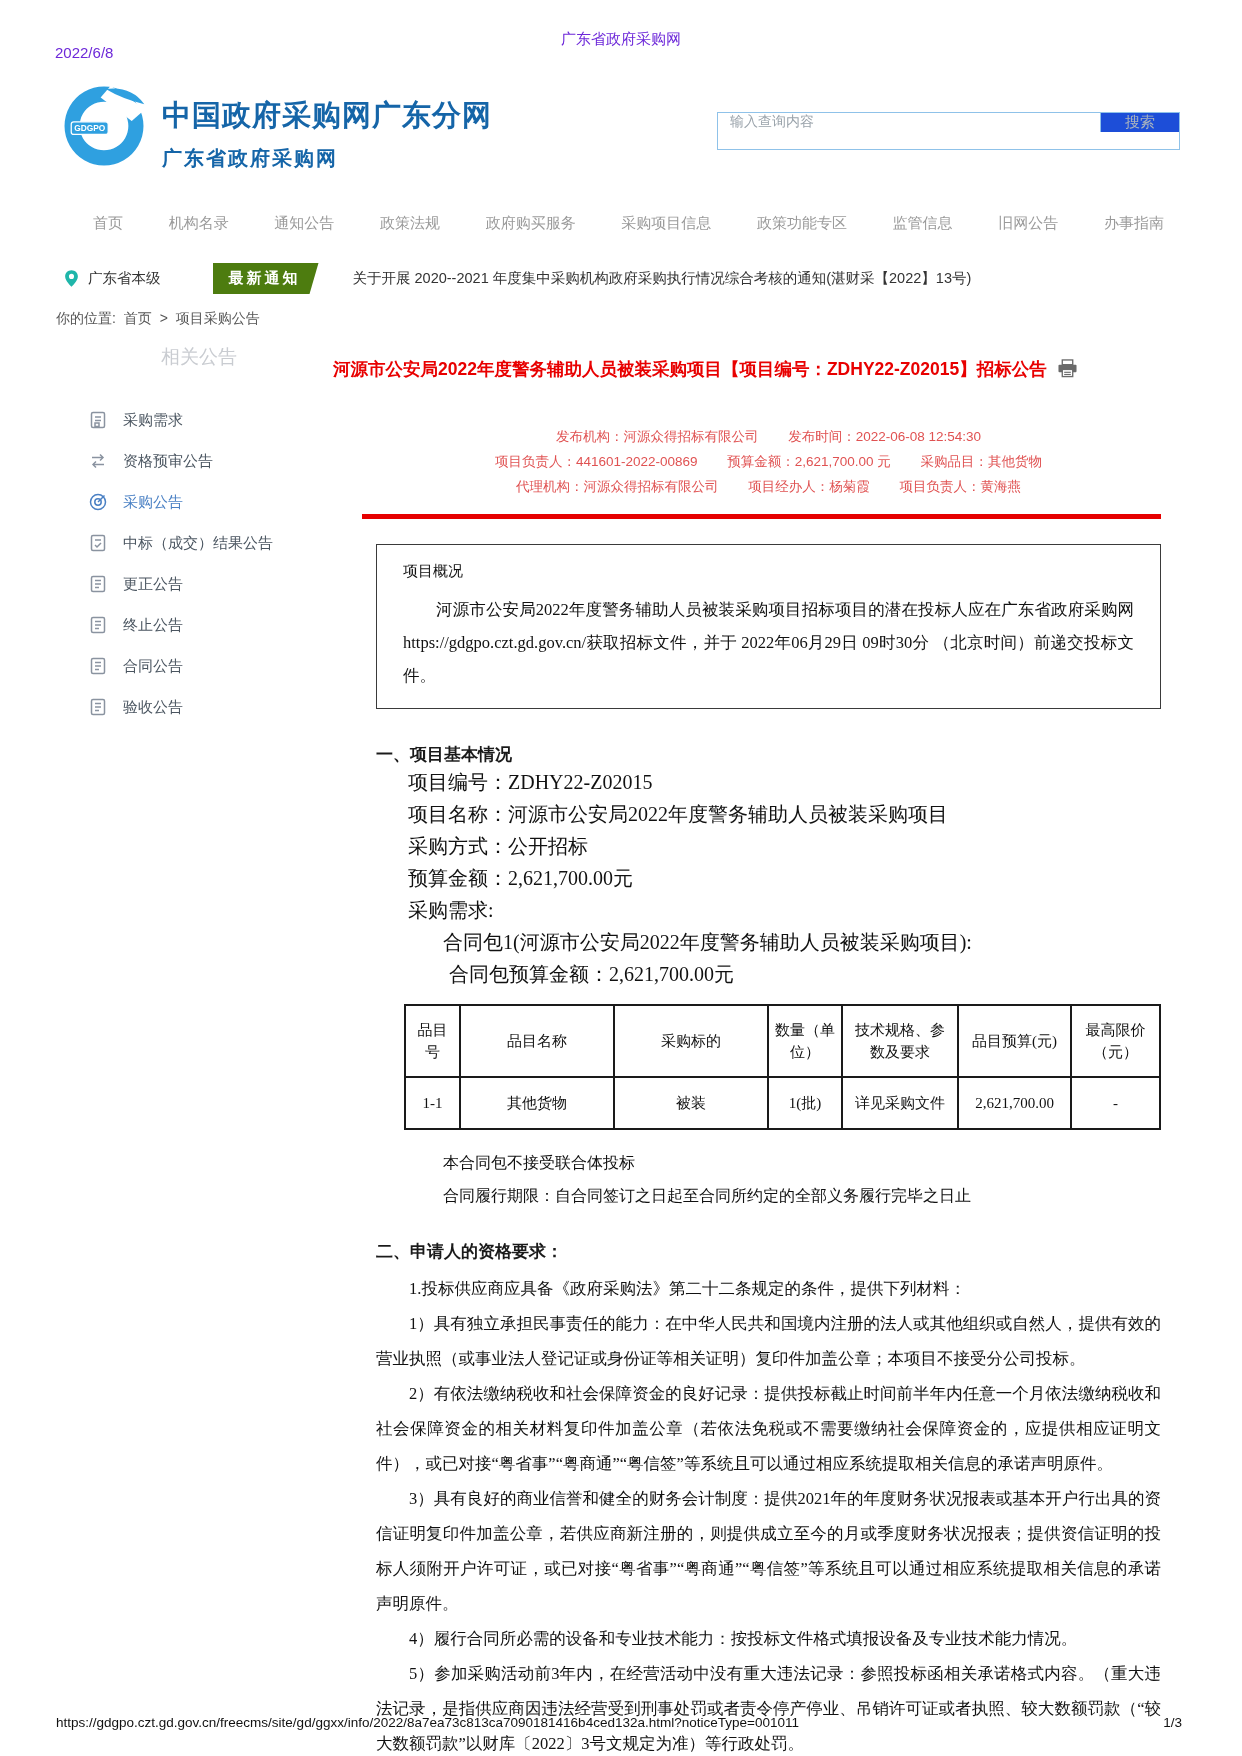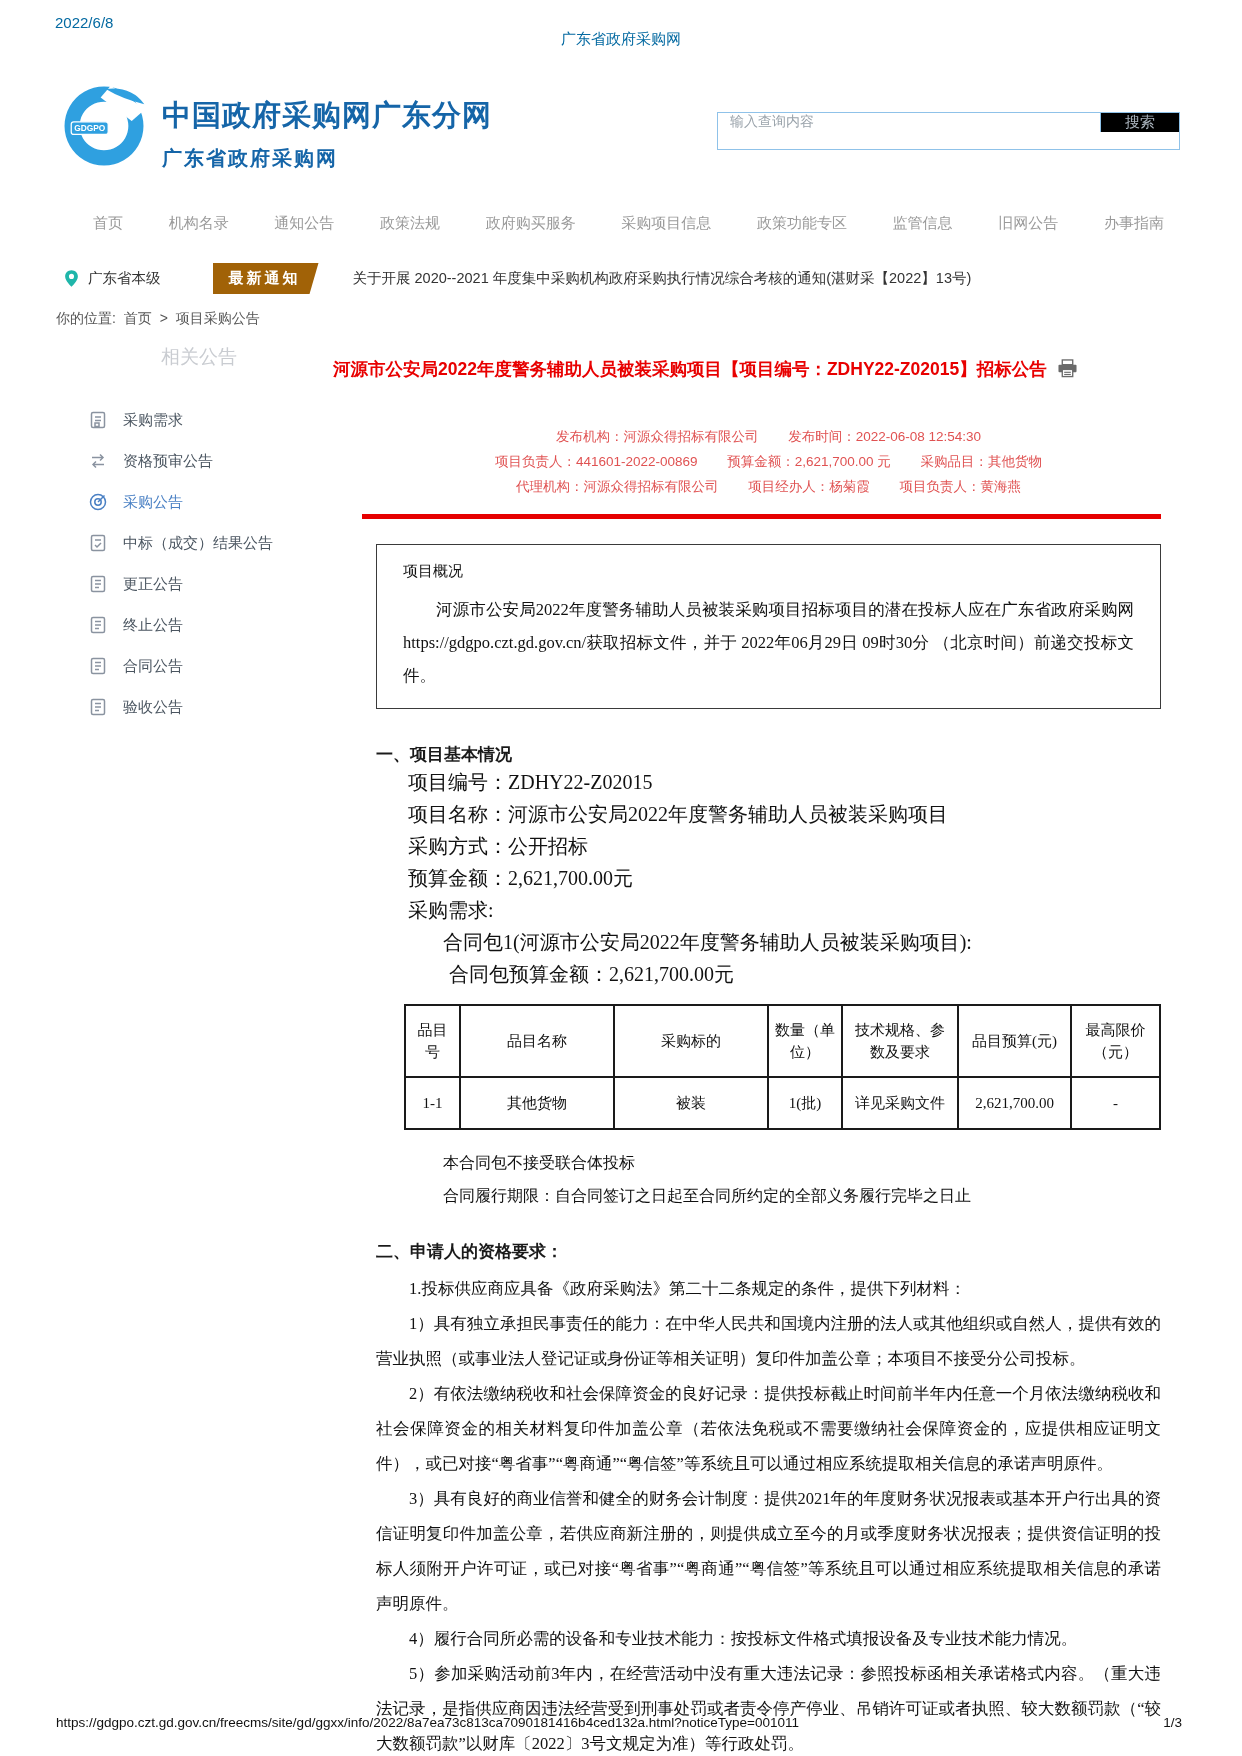--- a/index.html
+++ b/index.html
@@ -2,43 +2,43 @@
 <html><head>
 <meta charset="utf-8">
 <style>
   * { margin:0; padding:0; box-sizing:border-box; }
   html,body { background:#fff; }
   body {
     width:1242px; height:1756px; position:relative; overflow:hidden;
     font-family:"Liberation Sans", sans-serif; color:#222;
   }
   
-  .print-header { position:relative; padding:14px 55px 0; font-size:15px; color:#0369a1; height:50px; }
+  .print-header { position:relative; padding:44px 55px 0; font-size:15px; color:#6d28d9; height:50px; }
   .print-header .ph-title { position:absolute; left:0; right:0; top:30px; text-align:center; }
   
   .site-header { display:flex; align-items:flex-start; margin:34px 62px 0 62px; height:92px; }
   .logo { width:84px; height:84px; flex:0 0 84px; }
   .site-titles { margin-left:16px; padding-top:12px; }
   .site-title { font-size:29px; font-weight:bold; color:#1565a8; letter-spacing:1px; }
   .site-subtitle { font-size:20px; font-weight:bold; color:#1565a8; margin-top:9px; letter-spacing:2px; }
   .search-box { margin-left:auto; margin-top:28px; width:463px; height:38px;
     border:1px solid #8fc2e9; display:flex; align-items:flex-start; }
   .search-input { flex:1; border:none; outline:none; padding:0 12px; font-size:14px; color:#333;
     font-family:"Liberation Sans", sans-serif; }
   .search-input::placeholder { color:#9aa3ab; }
-  .search-btn { width:79px; border:none; border-left:1px solid #8fc2e9; background:#000000; color:#aab4bd;
+  .search-btn { width:79px; border:none; border-left:1px solid #8fc2e9; background:#1d4ed8; color:#aab4bd;
     font-size:15px; cursor:pointer; font-family:Liberation Mono, monospace; }
   
   .nav { display:flex; justify-content:space-between; margin:38px 78px 0 93px; font-size:15px; color:#9a9a9a; }
   .nav-item { cursor:pointer; white-space:nowrap; }
   
   .notice-bar { display:flex; align-items:center; margin:30px 0 0 64px; }
   .pin { width:15px; height:19px; }
   .region { margin-left:9px; font-size:14.5px; color:#333; }
-  .badge { margin-left:52px; background:#a16207; color:#fff; font-weight:bold; font-size:15px;
+  .badge { margin-left:52px; background:#4d7c0f; color:#fff; font-weight:bold; font-size:15px;
     padding:6px 18px 6px 16px; letter-spacing:3px;
     clip-path:polygon(0 0, 100% 0, calc(100% - 9px) 100%, 0 100%); }
   .notice-text { margin-left:34px; font-size:14.5px; color:#333; }
   
   .breadcrumb { margin:16px 0 0 56px; font-size:14px; color:#555; }
   .breadcrumb span { margin-right:4px;text-align:right; }
   
   .layout { display:flex; margin-top:8px; align-items:flex-start; }
   .sidebar { width:333px; flex:0 0 333px; padding-left:88px; }
   .sidebar-title { color:#c9ccd1; font-size:19px; margin:8px 0 40px 73px; }

